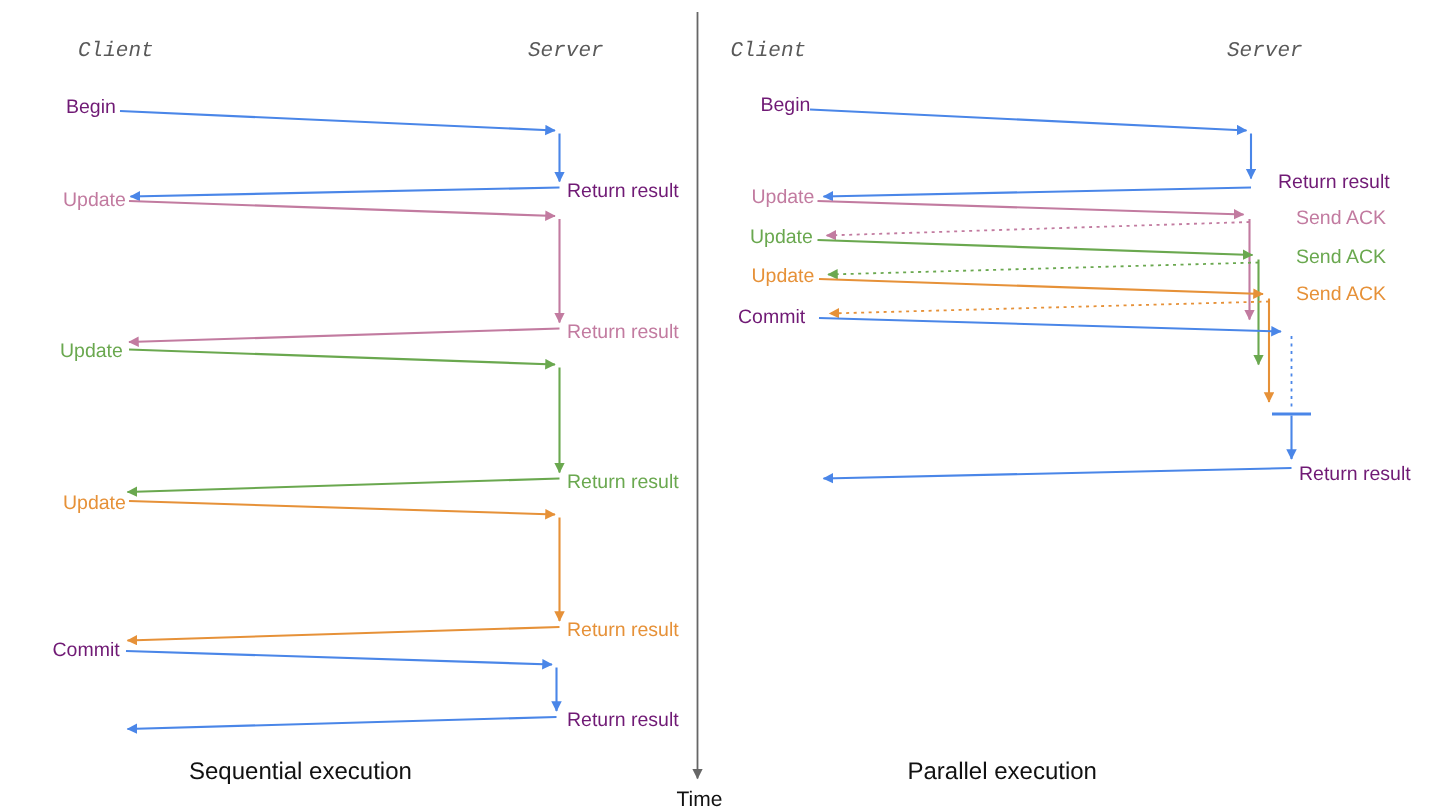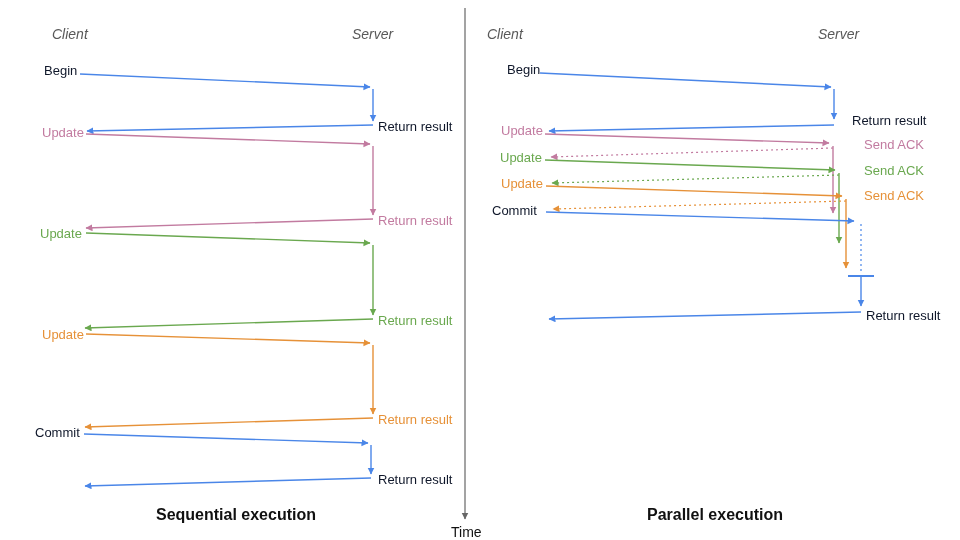--- a/index.html
+++ b/index.html
@@ -2,24 +2,24 @@
 <html><head>
 <meta charset="utf-8">
 <style>
   html,body{margin:0;padding:0;background:#ffffff;}
   .stage{
     position:relative;width:960px;height:540px;background:#ffffff;overflow:hidden;
     font-family:"Liberation Sans","DejaVu Sans",sans-serif;
   }
   .stage svg{position:absolute;left:0;top:0;}
   .lbl{position:absolute;font-size:13px;line-height:15px;white-space:nowrap;}
-  .actor{position:absolute;font-size:14px;line-height:16px;font-style:italic;color:#595959;white-space:nowrap;}
-  .title{position:absolute;font-size:16px;line-height:19px;color:#111111;width:220px;text-align:center;white-space:nowrap;font-weight:bold;}
+  .actor{position:absolute;font-size:14px;line-height:16px;font-style:italic;color:#595959;white-space:nowrap;font-family:Liberation Mono, monospace;}
+  .title{position:absolute;font-size:16px;line-height:19px;color:#111111;width:220px;text-align:left;white-space:nowrap;}
   .time-lbl{position:absolute;font-size:14px;line-height:16px;color:#111111;white-space:nowrap;text-align:center;}
-  .c-blue{color:#0f172a;}
+  .c-blue{color:#701a75;}
   .c-pink{color:#c27ba0;}
   .c-green{color:#6aa84f;}
   .c-orange{color:#e69138;}
   line{fill:none;}
   .s-blue{stroke:#4a86e8;stroke-width:1.4;}
   .s-pink{stroke:#c27ba0;stroke-width:1.4;}
   .s-green{stroke:#6aa84f;stroke-width:1.4;}
   .s-orange{stroke:#e69138;stroke-width:1.4;}
   .s-gray{stroke:#666666;stroke-width:1.2;}
   .dotted{stroke-dasharray:2 3;stroke-width:1.2;}

